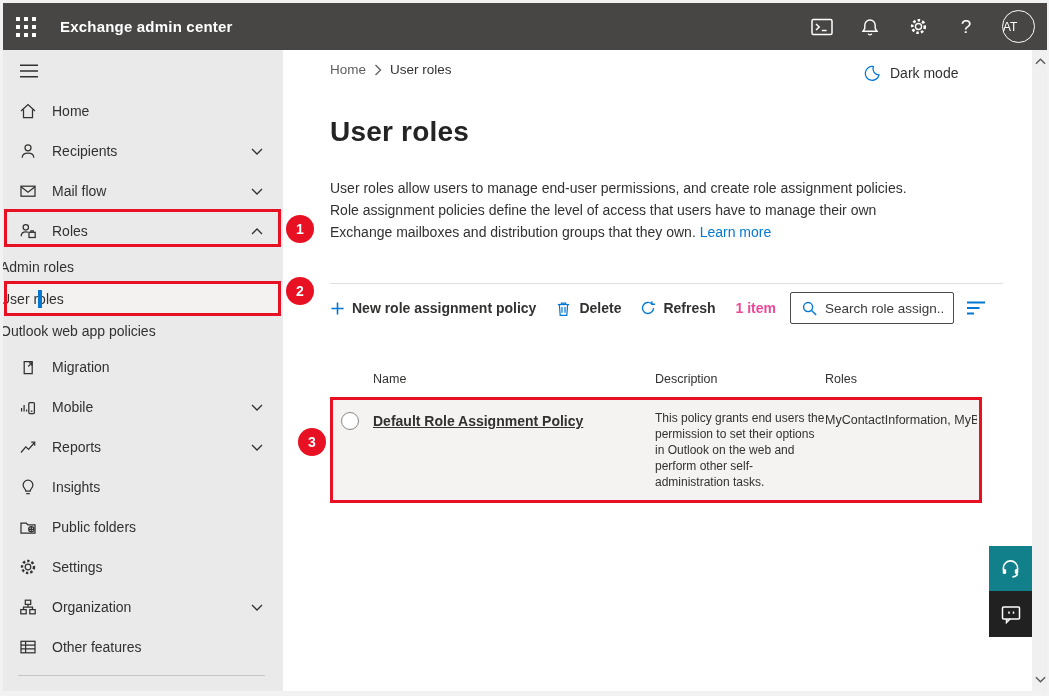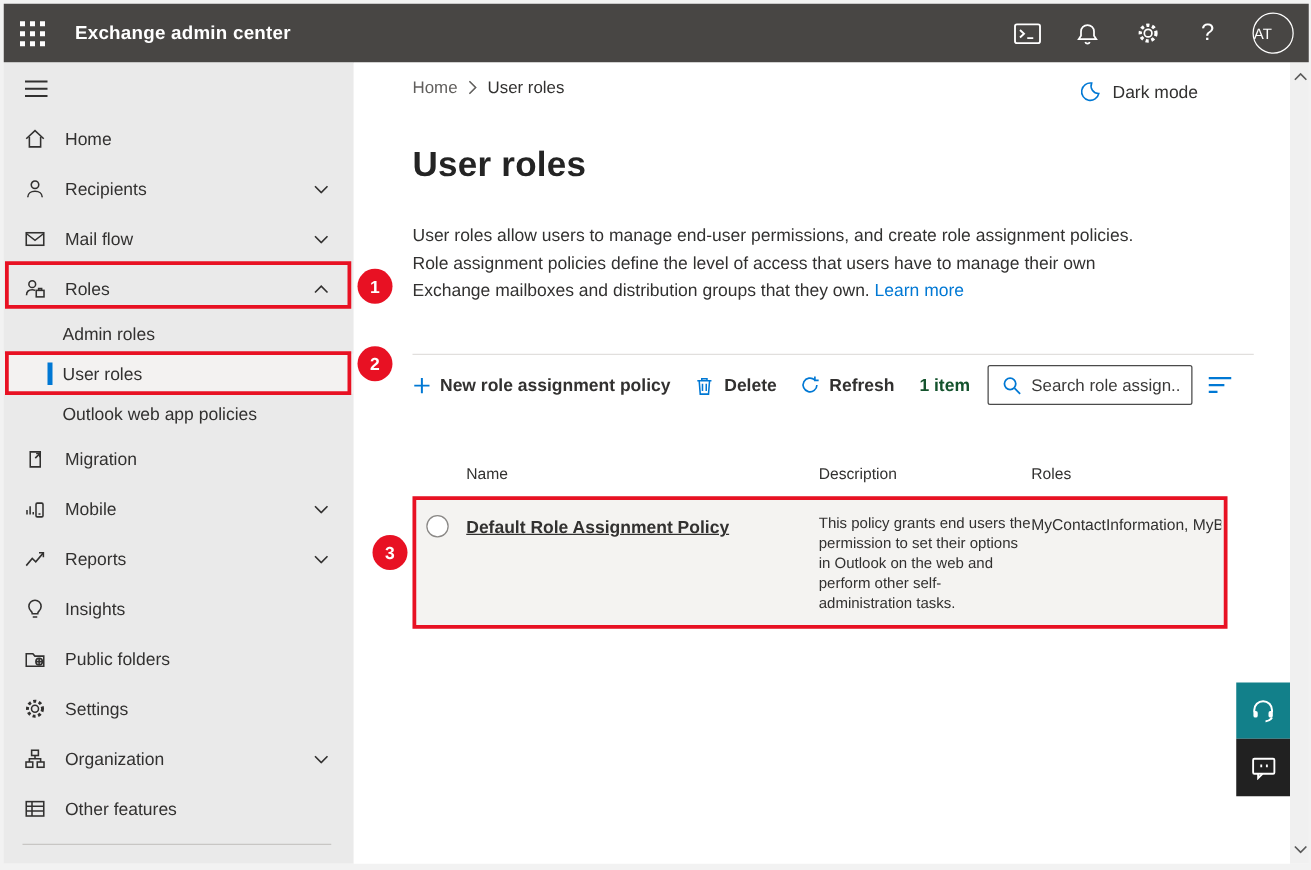--- a/index.html
+++ b/index.html
@@ -38,21 +38,21 @@
   .hamburger { height:41px; display:flex; align-items:center; padding-left:19px; cursor:pointer; color:#323130; }
   .nav { display:flex; flex-direction:column; }
   .nav-item {
     height:40px; display:flex; align-items:center; padding-left:18px; padding-right:16px;
     font-size:14px; color:#323130; cursor:pointer; position:relative;
   }
   .nav-icon { width:20px; height:20px; margin-right:14px; color:#323130; flex:none; }
   .nav-label { flex:1; white-space:nowrap; overflow:hidden; }
   .chev { width:12px; height:7px; color:#323130; flex:none; margin-right:4px; }
   .nav-subitem {
-    height:32px; display:flex; align-items:center; padding-left:50px;
+    height:32px; display:flex; align-items:center; 
     font-size:14px; color:#323130; cursor:pointer; position:relative;
   }
   .nav-subitem.selected { background:#f3f2f1; }
   .sel-bar { position:absolute; left:38px; top:7px; width:4px; height:18px; background:#0078d4; }
   .side-divider { margin:8px 18px 0 18px; height:1px; background:#c8c6c4; }
 
   
   .main { position:absolute; left:283px; top:50px; width:749px; height:641px; background:#ffffff; }
   .breadcrumb { position:absolute; left:47px; top:12px; display:flex; align-items:center; gap:8px; font-size:13.5px; }
   .crumb-home { color:#605e5c; cursor:pointer; }
@@ -63,21 +63,21 @@
   .page-title { position:absolute; left:47px; top:66px; font-size:28px; font-weight:700; color:#242424; letter-spacing:.2px; }
   .page-desc { position:absolute; left:47px; top:127px; width:600px; font-size:14px; line-height:22px; color:#323130; }
   .page-desc a { color:#0078d4; text-decoration:none; cursor:pointer; }
   .hdiv { position:absolute; left:47px; top:233px; width:673px; height:1px; background:#e1dfdd; }
 
   
   .toolbar { position:absolute; left:47px; top:241px; width:656px; height:34px; display:flex; align-items:center; }
   .tool-btn { display:flex; align-items:center; gap:7px; font-size:14px; font-weight:700; color:#323130; cursor:pointer; white-space:nowrap; }
   .tool-btn + .tool-btn { margin-left:19px; }
   .tool-icon { color:#0078d4; flex:none; }
-  .item-count { margin-left:auto; font-size:14px; font-weight:700; color:#14532d; white-space:nowrap; }
+  .item-count { margin-left:auto; font-size:14px; font-weight:700; color:#ec4899; white-space:nowrap; }
   .searchbox {
     margin-left:14px; width:164px; height:32px; border:1px solid #4a4a4a; border-radius:2px;
     background:#fff; display:flex; align-items:center; padding:0 8px 0 10px; gap:7px;
   }
   .searchbox input {
     border:none; outline:none; width:100%; font-size:13.5px; font-family:"Liberation Sans", sans-serif; color:#323130; background:transparent;
   }
   .searchbox input::placeholder { color:#3b3a39; opacity:1; }
   .filter-btn { margin-left:12px; color:#0078d4; cursor:pointer; }
 

